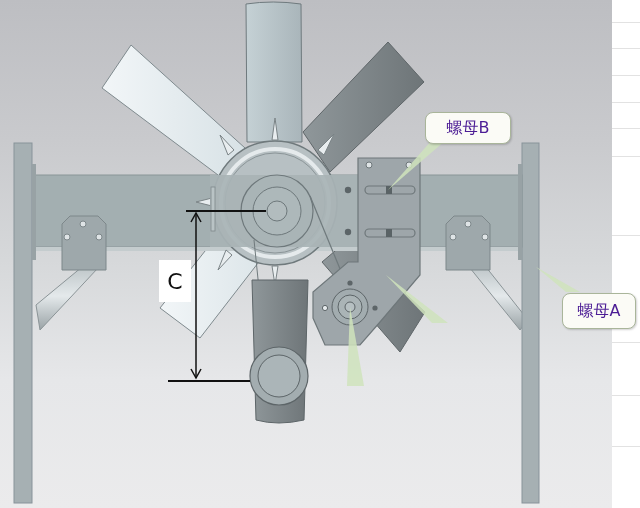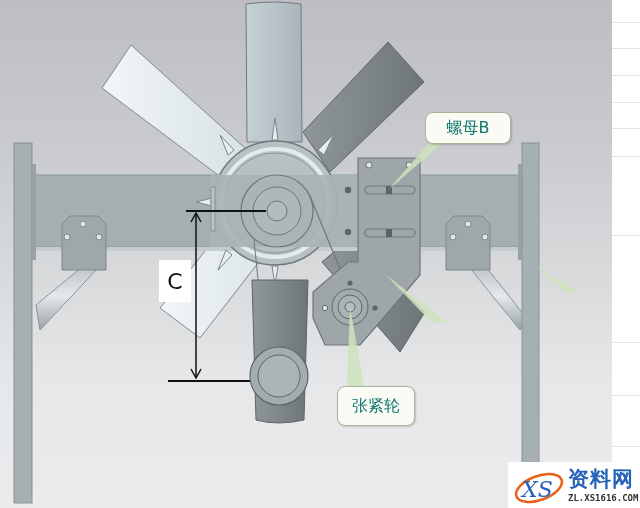--- a/index.html
+++ b/index.html
@@ -2,21 +2,21 @@
 <html><head>
 <meta charset="utf-8">
 <style>
   html,body{margin:0;padding:0;}
   body{width:640px;height:508px;overflow:hidden;background:#ffffff;font-family:"DejaVu Sans",sans-serif;}
   #stage{position:relative;width:640px;height:508px;overflow:hidden;}
   #bg{position:absolute;left:0;top:0;width:612px;height:508px;background:linear-gradient(#bdbec2 0px,#c9cacd 140px,#d6d8da 260px,#e6e7e9 380px,#ebebec 508px);}
   #rightstrip{position:absolute;left:612px;top:0;width:28px;height:508px;background:#ffffff;}
   .stripline{position:absolute;left:612px;width:28px;height:1px;background:#e2e2e2;}
   svg#drawing{position:absolute;left:0;top:0;}
-  .callout{position:absolute;background:#fbfbf6;border:1px solid #a9b59a;border-radius:8px;color:#0f766e;font-size:16px;line-height:1;display:flex;align-items:center;justify-content:center;box-shadow:1px 1px 2px rgba(0,0,0,0.18);}
+  .callout{position:absolute;background:#fbfbf6;border:1px solid #a9b59a;border-radius:8px;color:#4c1d95;font-size:16px;line-height:1;display:flex;align-items:center;justify-content:center;box-shadow:1px 1px 2px rgba(0,0,0,0.18);}
   .label-c{position:absolute;background:#ffffff;color:#111;font-size:22px;display:flex;align-items:center;justify-content:center;font-family:"DejaVu Sans",sans-serif;}
   .wm{position:absolute;left:508px;top:462px;width:132px;height:46px;background:#ffffff;}
   .wm-cn{position:absolute;left:60px;top:3px;font-size:21px;font-weight:bold;color:#2563b8;letter-spacing:1px;}
   .wm-url{position:absolute;left:60px;top:31px;font-size:9px;color:#333;font-family:"DejaVu Sans Mono",monospace;font-weight:bold;}
   .wm-logo{position:absolute;left:4px;top:4px;width:54px;height:40px;}
 </style>
 </head>
 <body>
 
 <div id="stage">
@@ -157,23 +157,15 @@
       <line x1="168" y1="381" x2="250" y2="381" stroke-width="2"></line>
       <line x1="196" y1="214" x2="196" y2="378" stroke-width="1.5"></line>
       <polyline points="191,222 196,213 201,222" fill="none" stroke-width="1.5"></polyline>
       <polyline points="191,369 196,378 201,369" fill="none" stroke-width="1.5"></polyline>
     </g>
   </svg>
 
   <div class="label-c" style="left:159px;top:260px;width:32px;height:42px;">C</div>
 
   <div class="callout" style="left:425px;top:112px;width:84px;height:30px;">螺母B</div>
-  <div class="callout" style="left:337px;top:386px;width:76px;height:38px;">张紧轮</div>
+  <div class="callout" style="left:562px;top:293px;width:72px;height:34px;">螺母A</div>
 
-  <div class="wm">
-    <svg class="wm-logo" viewBox="0 0 54 40">
-      <ellipse cx="27" cy="22" rx="24" ry="12" fill="none" stroke="#e8611a" stroke-width="2.5" transform="rotate(-20 27 22)"></ellipse>
-      <text x="10" y="31" font-family="DejaVu Serif, serif" font-style="italic" font-size="22" fill="#2563b8">XS</text>
-    </svg>
-    <div class="wm-cn">资料网</div>
-    <div class="wm-url">ZL.XS1616.COM</div>
-  </div>
 </div>
 
 </body></html>

